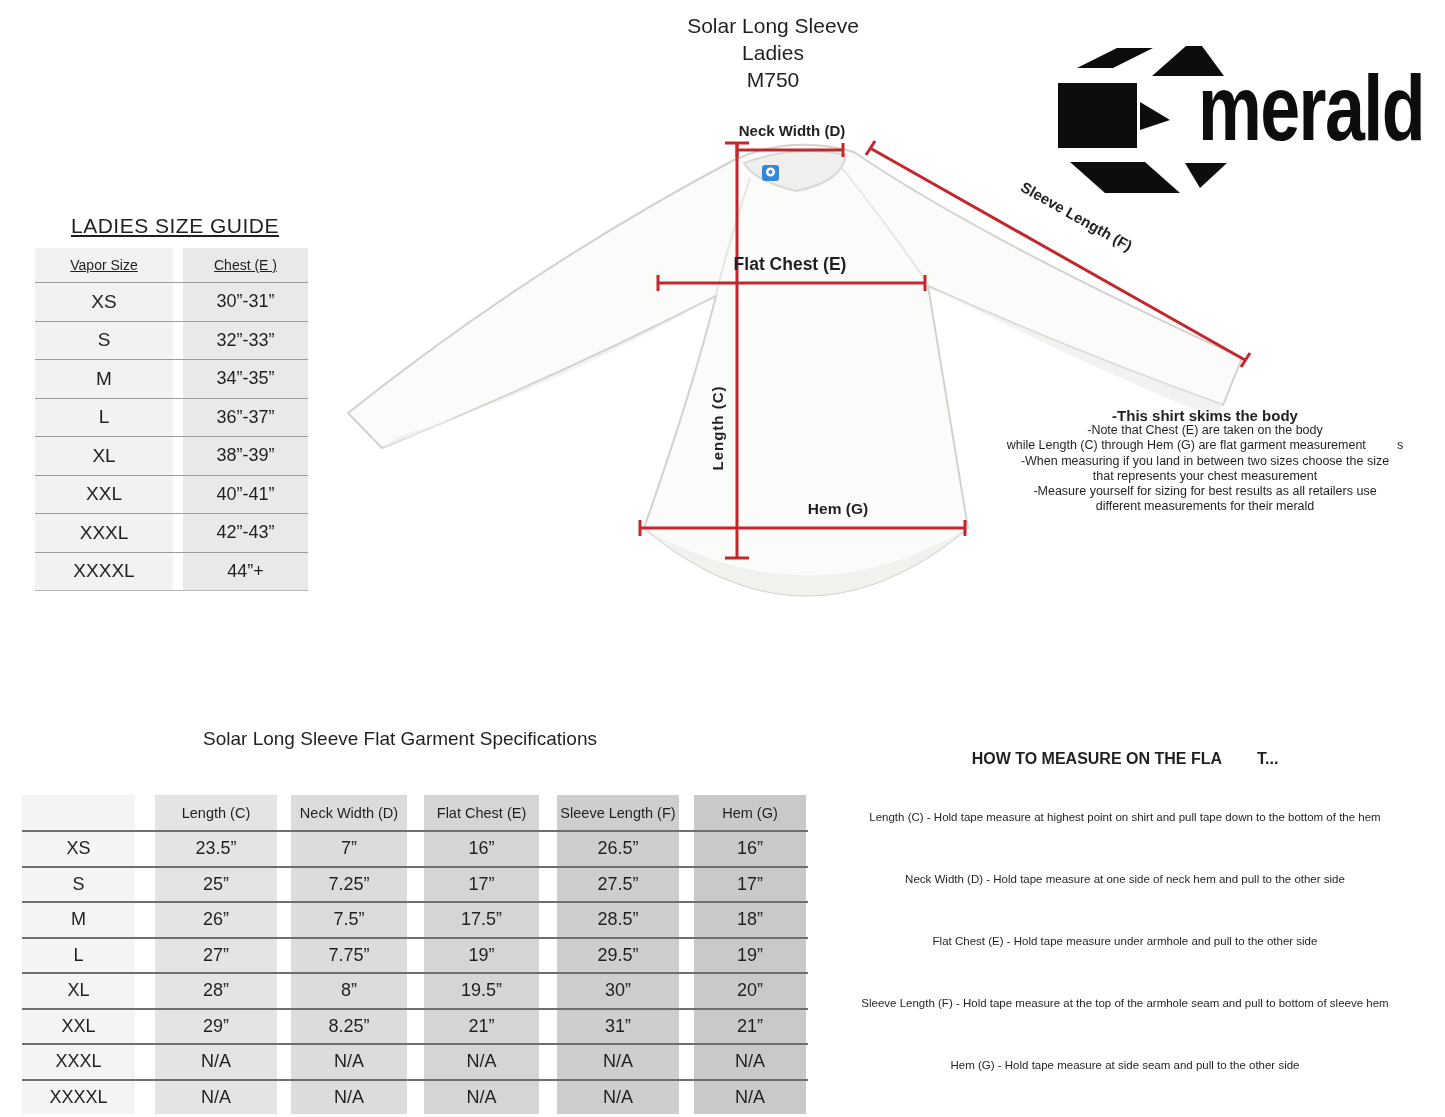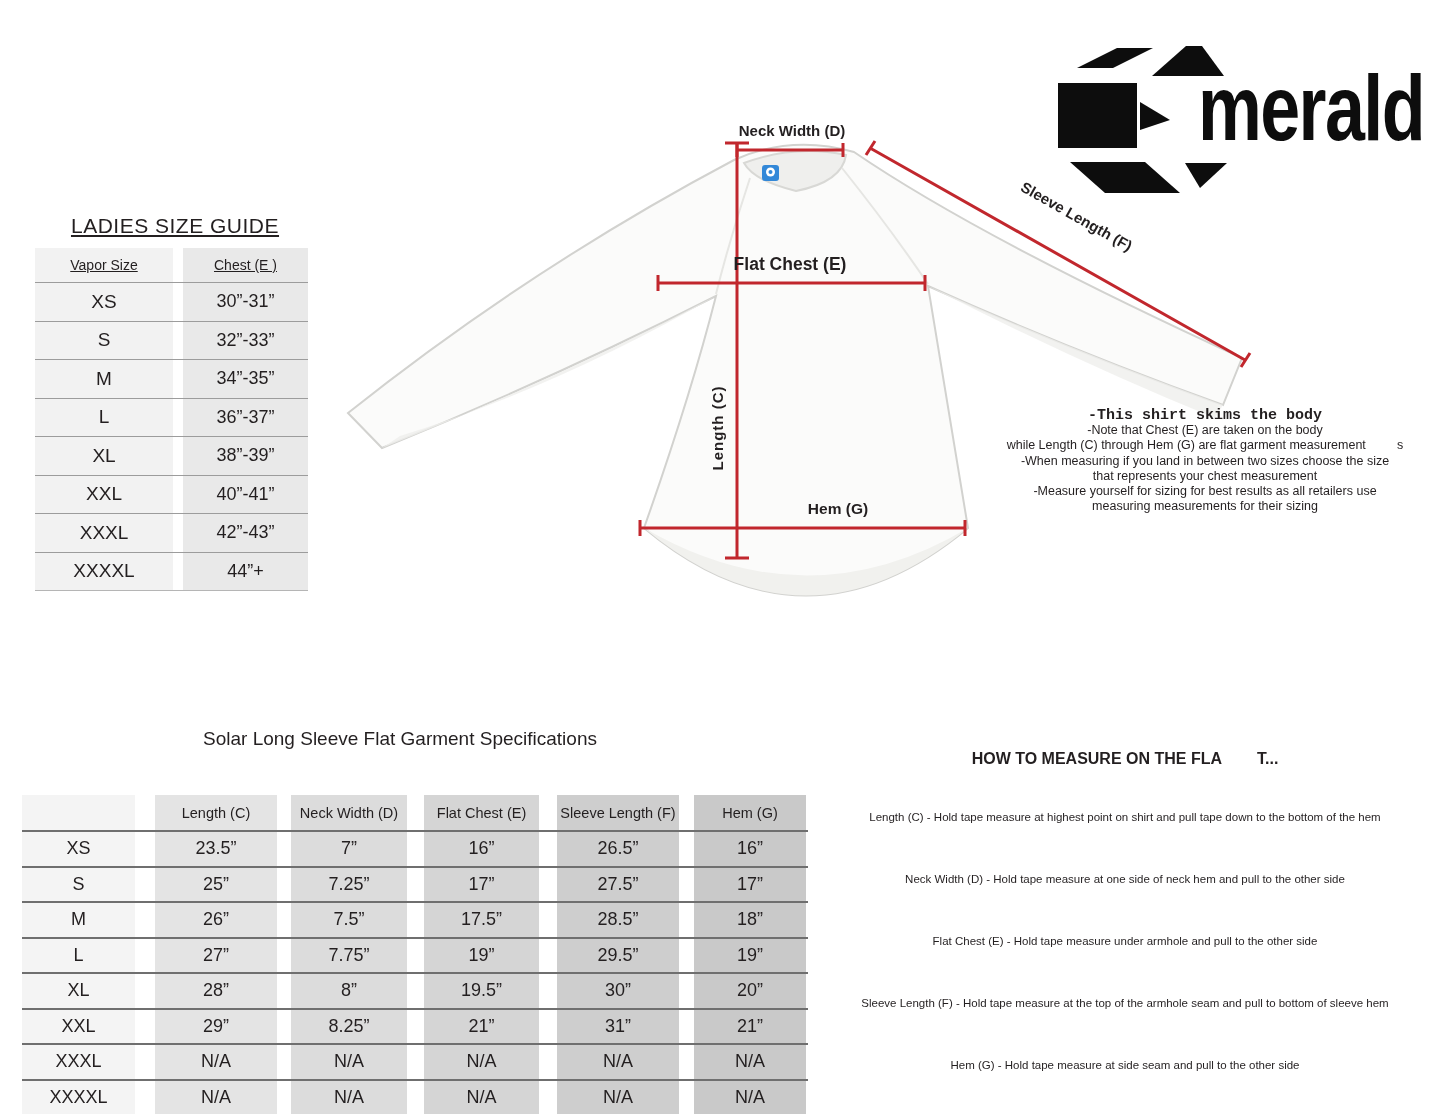--- a/index.html
+++ b/index.html
@@ -33,21 +33,21 @@
   .sg-row .sg-right{font-size:18px;}
   .sg-head .sg-left,.sg-head .sg-right{font-size:14px;}
 
   
   .shirt-wrap{left:330px;top:118px;width:930px;height:500px;}
 
   
   .fit{left:995px;top:408px;width:420px;text-align:center;}
   .fit-heading{font-size:18px;font-weight:600;letter-spacing:.5px;margin-bottom:28px;}
   .fit-line{font-size:12.5px;line-height:15.2px;font-weight:500;white-space:pre;}
-  .fit-line-big{font-size:15px;font-weight:600;font-family:Liberation Mono, monospace;}
+  .fit-line-big{font-size:15px;font-weight:600;}
 
   
   .spec-title{left:20px;top:728px;width:760px;text-align:center;font-size:19px;font-weight:500;}
   .spec-table{left:22px;top:795px;width:786px;}
   .spec-row{display:flex;height:33.5px;}
   .spec-row.head{height:35px;}
   .spec-row.body{border-top:2px solid #6f6f6f;}
   .sc{display:flex;align-items:center;justify-content:center;height:100%;}
   .c0{width:113px;background:#f4f4f4;}
   .c1{width:122px;background:#e4e4e4;}
@@ -65,20 +65,25 @@
   .howto{left:830px;top:750px;width:590px;text-align:center;}
   .howto-heading{font-size:16px;font-weight:600;white-space:pre;}
   .howto-item{font-size:11.5px;font-weight:400;line-height:14px;margin-top:48px;white-space:pre;}
   .howto-item:first-of-type{margin-top:42px;}
 </style>
 </head>
 <body>
 
 <div class="page">
 
+  <div class="abs product-title">
+    <div>Solar Long Sleeve</div>
+    <div>Ladies</div>
+    <div>M750</div>
+  </div>
 
   <div class="abs logo-icon">
     <svg width="175" height="160" viewBox="0 0 175 160">
       <g fill="#0d0d0d">
         <rect x="3" y="41" width="79" height="65"></rect>
         <polygon points="22,26 62,6 98,6 58,26"></polygon>
         <polygon points="97,34 131,4 147,4 169,34"></polygon>
         <polygon points="85,60 115,78 85,88"></polygon>
         <polygon points="15,120 90,120 125,151 50,151"></polygon>
         <polygon points="130,121 172,121 145,146"></polygon>
@@ -191,21 +196,21 @@
   </div>
 
   <div class="abs fit">
     <div id="fit-lines">
         <div class="fit-line fit-line-big">-This shirt skims the body</div>
         <div class="fit-line">-Note that Chest (E) are taken on the body</div>
         <div class="fit-line">while Length (C) through Hem (G) are flat garment measurement         s</div>
         <div class="fit-line">-When measuring if you land in between two sizes choose the size</div>
         <div class="fit-line">that represents your chest measurement</div>
         <div class="fit-line">-Measure yourself for sizing for best results as all retailers use</div>
-        <div class="fit-line">measuring measurements for their sizing</div>
+        <div class="fit-line">different measurements for their merald</div>
       </div>
   </div>
 
   <div class="abs spec-title">Solar Long Sleeve Flat Garment Specifications</div>
   <div class="abs spec-table">
     <div class="spec-row head" id="spec-head">
         <div class="sc c0"></div>
         <div class="sp sp0"></div>
         <div class="sc c1">Length (C)</div>
         <div class="sp sp1"></div>

